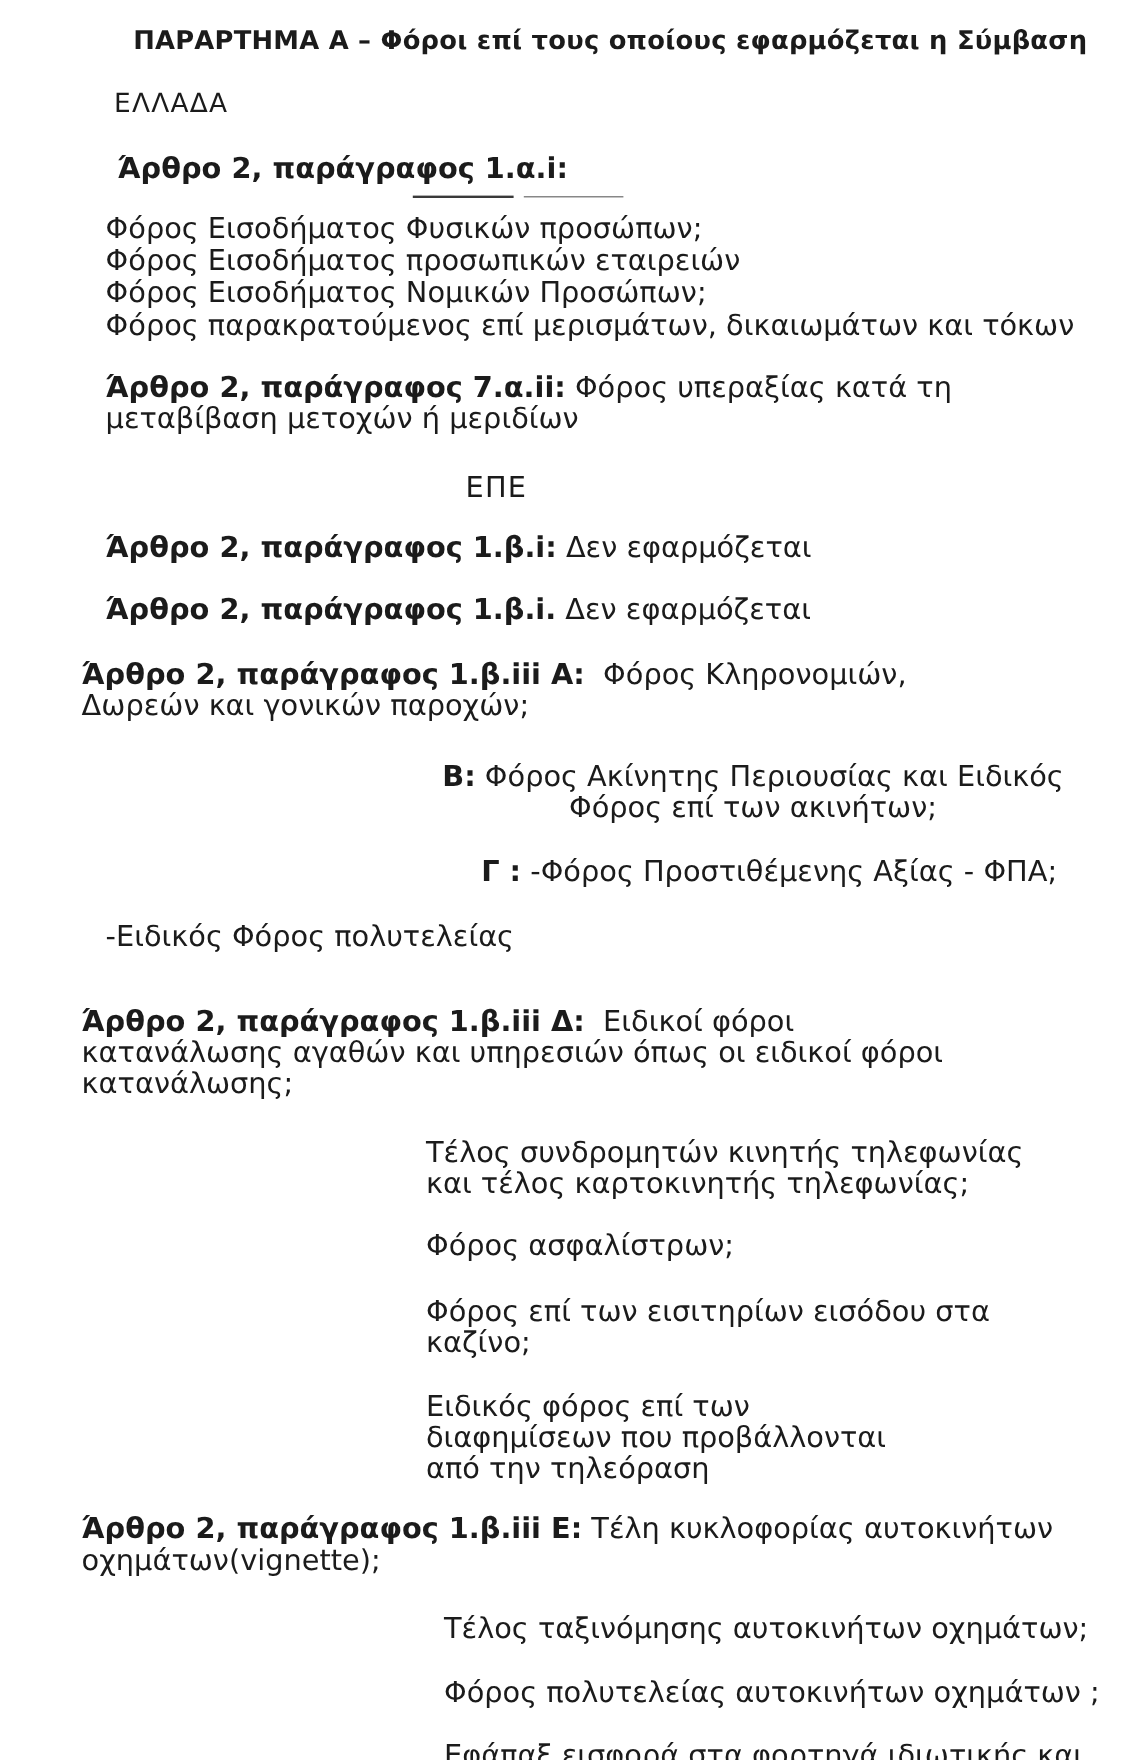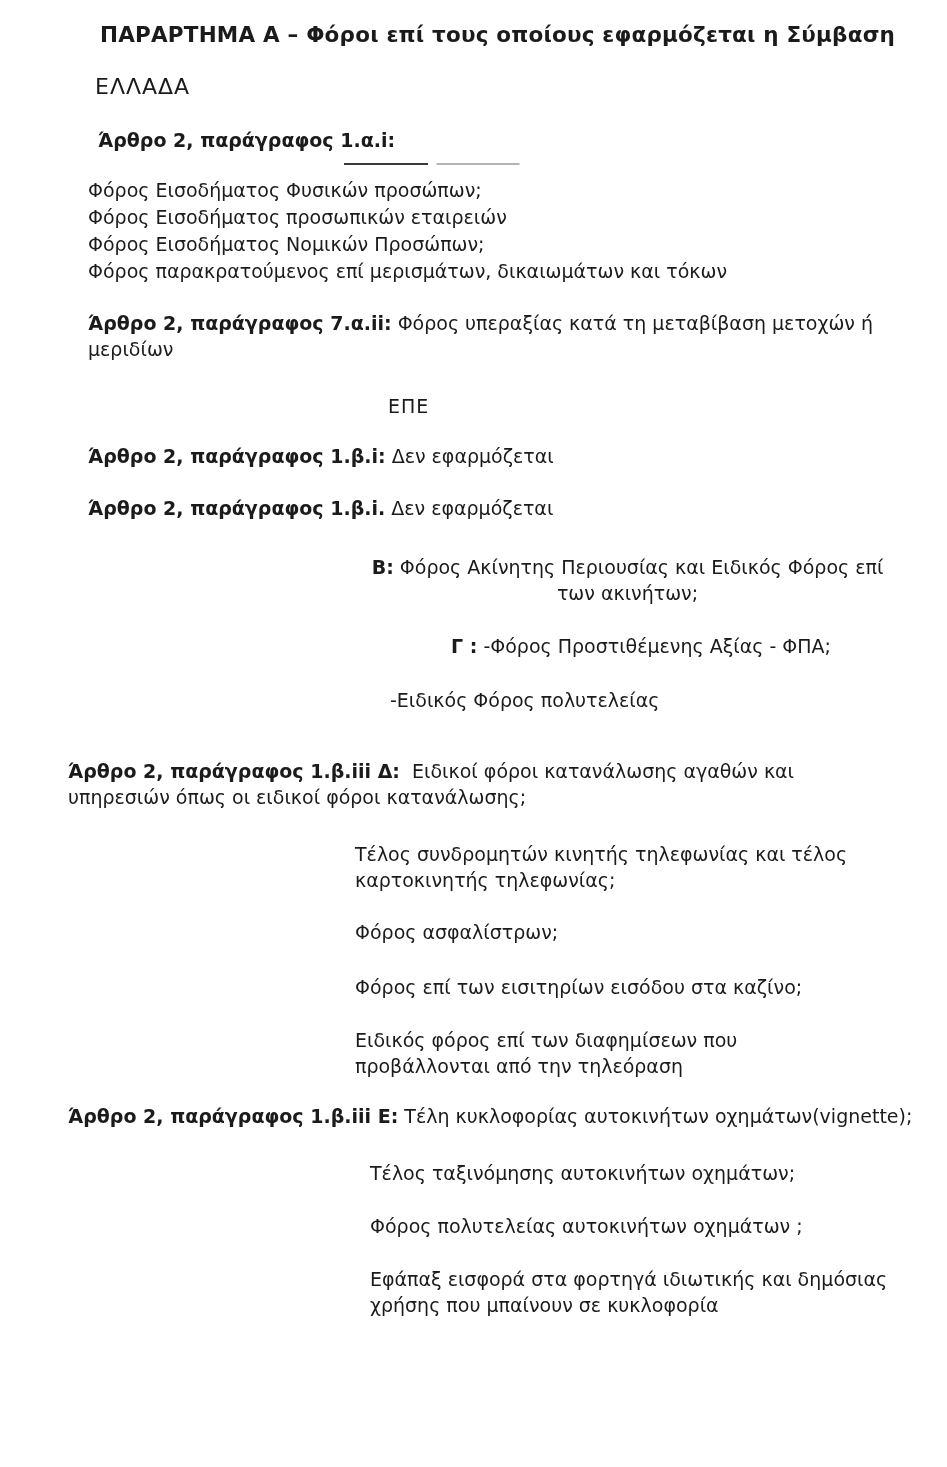--- a/index.html
+++ b/index.html
@@ -20,51 +20,52 @@
     width: 947px;
     height: 1467px;
     padding: 20px 30px 20px 88px;
   }
   .doc-title {
     margin: 0 0 0 12px;
     font-size: 21.5px;
     font-weight: 700;
     letter-spacing: 0.2px;
     line-height: 30px;
+    text-align: center;
   }
   .country {
     margin: 24px 0 0 7px;
     font-size: 22px;
     line-height: 26px;
     letter-spacing: 1px;
   }
   p {
     margin: 0;
-    font-size: 19px;
+    font-size: 24px;
     line-height: 26px;
   }
   .heading, .hd {
     font-weight: 700;
   }
   .heading {
     margin-left: 10px;
   }
   .rule {
     width: 84px;
     height: 2px;
     background: #3a3a3a;
     margin: 10px 0 0 256px;
     box-shadow: 92px 0 0 -0.5px #6a6a6a;
   }
   .list-line {
     line-height: 27px;
   }
   .indent-note   { margin-left: 300px; letter-spacing: 1px; }
   .indent-sub    { margin-left: 277px; text-align: center; }
-  .indent-sub2   { margin-left: 302px; }
+  .indent-sub2   { }
   .indent-items  { margin-left: 267px; }
   .indent-items2 { margin-left: 282px; }
   .pull-left     { margin-left: -20px; }
 </style>
 </head>
 <body>
 
 <div class="page">
 
   <h1 class="doc-title">ΠΑΡΑΡΤΗΜΑ  Α – Φόροι επί τους οποίους εφαρμόζεται η Σύμβαση</h1>
@@ -81,20 +82,21 @@
   </div>
 
   <p style="margin-top:25px"><span class="hd">Άρθρο 2, παράγραφος 7.α.ii:</span> <span>Φόρος υπεραξίας κατά τη μεταβίβαση μετοχών ή μεριδίων</span></p>
   <p class="indent-note" style="margin-top:31px">ΕΠΕ</p>
 
   <p style="margin-top:24px"><span class="hd">Άρθρο 2, παράγραφος 1.β.i:</span> <span>Δεν εφαρμόζεται</span></p>
 
   <p style="margin-top:26px"><span class="hd">Άρθρο 2, παράγραφος 1.β.i.</span> <span>Δεν εφαρμόζεται</span></p>
 
 
+  <p class="pull-left" style="margin-top:28px; max-width:700px"><span class="hd">Άρθρο 2, παράγραφος 1.β.iii Α:</span>&nbsp; <span>Φόρος Κληρονομιών, Δωρεών και γονικών παροχών;</span></p>
 
   <p class="indent-sub" style="margin-top:33px; max-width:525px"><span class="hd">Β:</span> <span>Φόρος Ακίνητης Περιουσίας και Ειδικός Φόρος επί των ακινήτων;</span></p>
 
   <p class="indent-sub" style="margin-top:27px"><span class="hd">Γ :</span> <span>-Φόρος Προστιθέμενης Αξίας - ΦΠΑ;</span></p>
 
   <p class="indent-sub2" style="margin-top:28px"><span>-Ειδικός Φόρος πολυτελείας</span></p>
 
   <p class="pull-left" style="margin-top:45px; max-width:745px"><span class="hd">Άρθρο 2, παράγραφος 1.β.iii Δ:</span>&nbsp; <span>Ειδικοί φόροι κατανάλωσης αγαθών και υπηρεσιών όπως οι ειδικοί φόροι κατανάλωσης;</span></p>
 
   <p class="indent-items" style="margin-top:31px; max-width:510px">Τέλος συνδρομητών κινητής τηλεφωνίας και τέλος καρτοκινητής τηλεφωνίας;</p>

